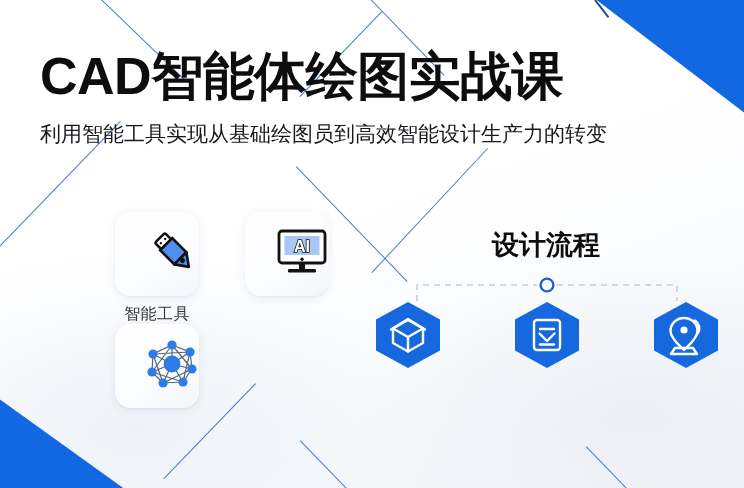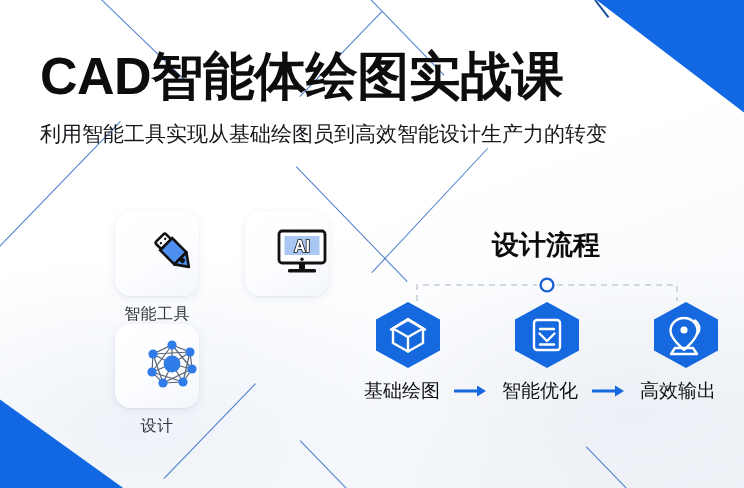--- a/index.html
+++ b/index.html
@@ -226,21 +226,20 @@
               <circle cx="47" cy="31" r="4.6"></circle>
               <circle cx="38" cy="44" r="4.6"></circle>
               <circle cx="18" cy="45" r="4.6"></circle>
               <circle cx="7" cy="34" r="4.6"></circle>
               <circle cx="8" cy="16" r="4.6"></circle>
             </g>
             <circle cx="27" cy="26" r="8.4" fill="#2f7ce8"></circle>
           </svg>
         </span>
       </div>
-      <div class="feature-label">设计</div>
     </div>
 
   </div>
 
   <div class="flow-title">设计流程</div>
 
   <div class="bracket">
     <svg width="268" height="26" viewBox="0 0 268 26">
       <path d="M4 24 V8 H124 M144 8 H264 V24" fill="none" stroke="#c8cdd6" stroke-width="1.6" stroke-dasharray="6 5"></path>
       <circle cx="134" cy="8" r="6.4" fill="#ffffff" stroke="#1a5fd6" stroke-width="2.4"></circle>
@@ -276,33 +275,16 @@
         <polygon points="38,2 70,19.5 70,50.5 38,68 6,50.5 6,19.5" fill="#1668df"></polygon>
         <path d="M36 18 C28 18 22.5 24 22.5 31 C22.5 38.5 32 46 36 50 C40 46 49.5 38.5 49.5 31 C49.5 24 44 18 36 18 Z" fill="none" stroke="#ffffff" stroke-width="2.4" stroke-linejoin="round"></path>
         <circle cx="36" cy="30" r="3.6" fill="#ffffff"></circle>
         <path d="M47 20.5 C51.5 23.5 52.5 29 50 33" fill="none" stroke="#ffffff" stroke-width="2.4" stroke-linecap="round"></path>
         <path d="M27 48 L45 48 L49 54 L23 54 Z" fill="none" stroke="#ffffff" stroke-width="2.4" stroke-linejoin="round"></path>
       </svg>
     </div>
 
   </div>
 
-  <div class="flowrow">
-    <span class="flow-label">基础绘图</span>
-    <span class="arrow">
-      <svg width="34" height="14" viewBox="0 0 34 14">
-        <path d="M1 7 H25" stroke="#1668df" stroke-width="3.2" stroke-linecap="round"></path>
-        <path d="M23 1.5 L32 7 L23 12.5 Z" fill="#1668df"></path>
-      </svg>
-    </span>
-    <span class="flow-label">智能优化</span>
-    <span class="arrow">
-      <svg width="34" height="14" viewBox="0 0 34 14">
-        <path d="M1 7 H25" stroke="#1668df" stroke-width="3.2" stroke-linecap="round"></path>
-        <path d="M23 1.5 L32 7 L23 12.5 Z" fill="#1668df"></path>
-      </svg>
-    </span>
-    <span class="flow-label">高效输出</span>
-  </div>
 
   <div class="watermark"></div>
 
 </div>
 
 </body></html>

